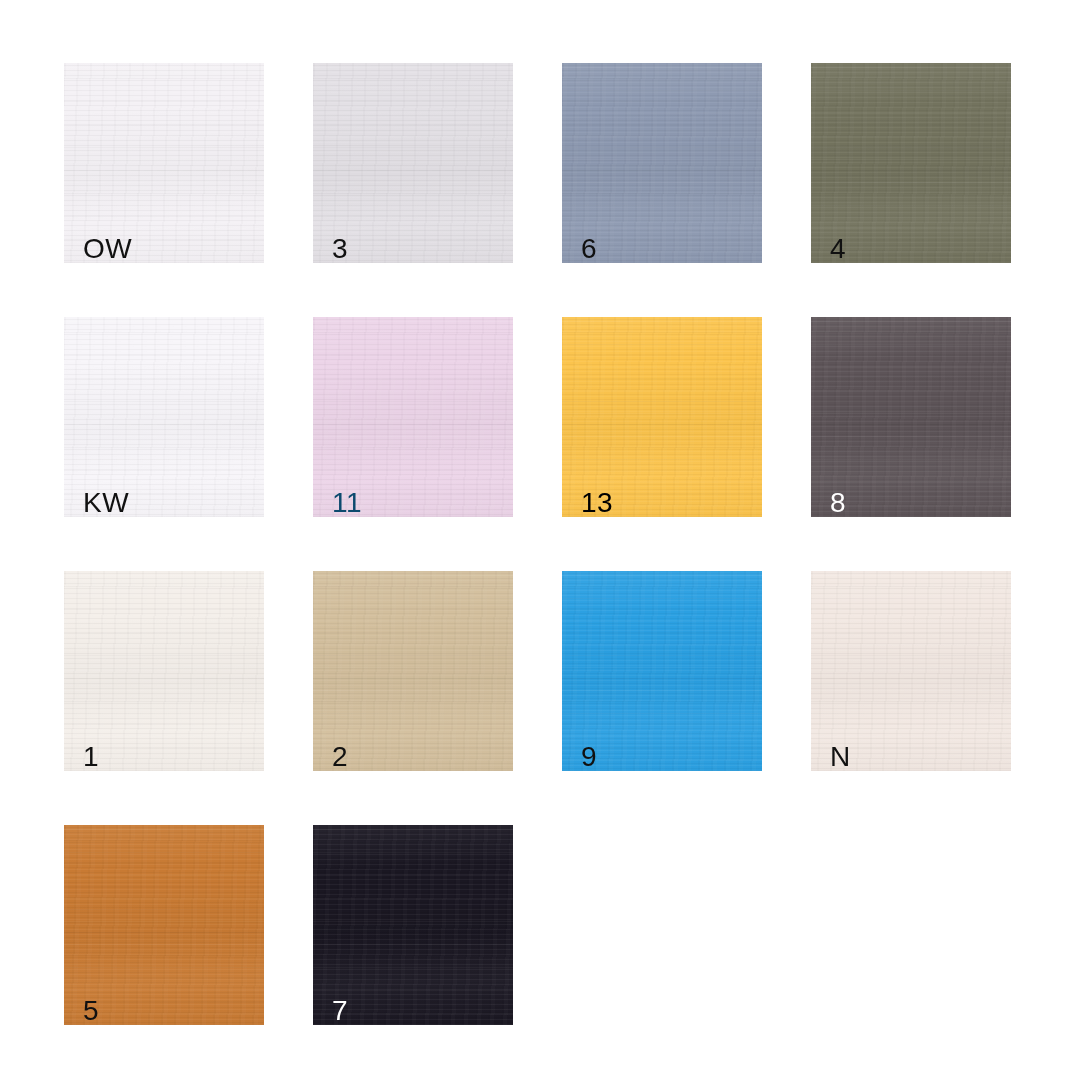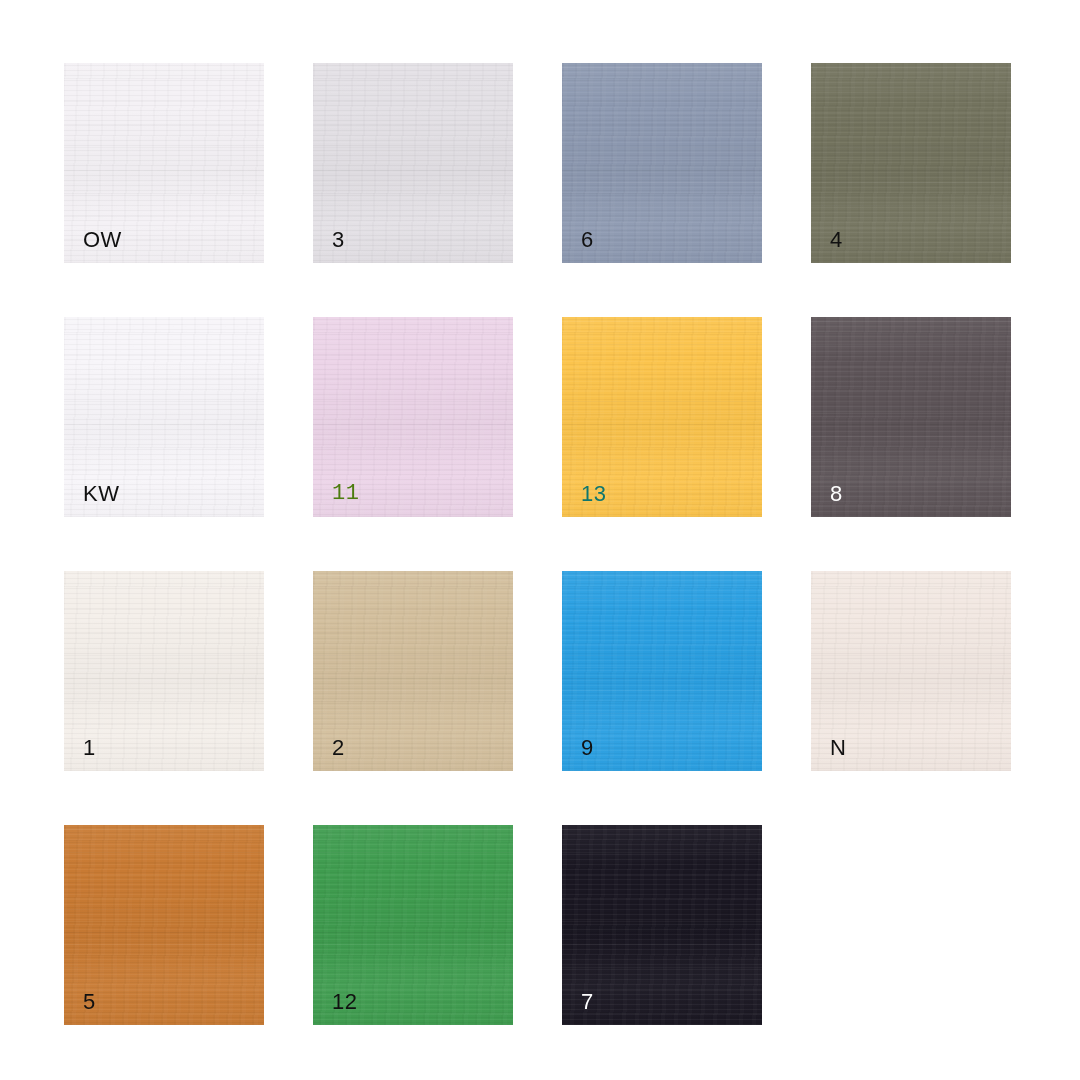--- a/index.html
+++ b/index.html
@@ -91,23 +91,23 @@
         rgba(255,255,255,0.06) 0%,
         rgba(255,255,255,0.00) 22%,
         rgba(0,0,0,0.025) 55%,
         rgba(255,255,255,0.035) 78%,
         rgba(0,0,0,0.02) 100%);
   }
 
   .swatch-label {
     position: absolute;
     left: 19px;
-    bottom: 12px;
+    bottom: 0;
     font-family: "Liberation Sans", sans-serif;
-    font-size: 22px;
+    font-size: 28px;
     font-weight: 400;
     line-height: 1;
     letter-spacing: 0.5px;
     white-space: nowrap;
     user-select: none;
   }
 </style>
 </head>
 <body>
 
@@ -139,27 +139,27 @@
     <div class="swatch">
       <div class="swatch-fill" style="background: rgb(247, 245, 249);"></div>
       <div class="swatch-sheen"></div>
       <div class="swatch-texture"></div>
       <div class="swatch-label" style="color: rgb(17, 17, 17);">KW</div>
     </div>
     <div class="swatch">
       <div class="swatch-fill" style="background: rgb(236, 212, 232);"></div>
       <div class="swatch-sheen"></div>
       <div class="swatch-texture"></div>
-      <div class="swatch-label" style="color: #4d7c0f; font-family: Liberation Mono, monospace;">11</div>
+      <div class="swatch-label" style="color: #0c4a6e;">11</div>
     </div>
     <div class="swatch">
       <div class="swatch-fill" style="background: rgb(251, 196, 77);"></div>
       <div class="swatch-sheen"></div>
       <div class="swatch-texture"></div>
-      <div class="swatch-label" style="color: #0f766e;">13</div>
+      <div class="swatch-label" style="color: #000000;">13</div>
     </div>
     <div class="swatch">
       <div class="swatch-fill" style="background: rgb(93, 84, 88);"></div>
       <div class="swatch-sheen"></div>
       <div class="swatch-texture"></div>
       <div class="swatch-label" style="color: rgb(255, 255, 255);">8</div>
     </div>
     <div class="swatch">
       <div class="swatch-fill" style="background: rgb(244, 239, 234);"></div>
       <div class="swatch-sheen"></div>
@@ -184,24 +184,18 @@
       <div class="swatch-texture"></div>
       <div class="swatch-label" style="color: rgb(17, 17, 17);">N</div>
     </div>
     <div class="swatch">
       <div class="swatch-fill" style="background: rgb(200, 122, 51);"></div>
       <div class="swatch-sheen"></div>
       <div class="swatch-texture"></div>
       <div class="swatch-label" style="color: rgb(17, 17, 17);">5</div>
     </div>
     <div class="swatch">
-      <div class="swatch-fill" style="background: rgb(63, 156, 79);"></div>
-      <div class="swatch-sheen"></div>
-      <div class="swatch-texture"></div>
-      <div class="swatch-label" style="color: rgb(17, 17, 17);">12</div>
-    </div>
-    <div class="swatch">
       <div class="swatch-fill" style="background: rgb(26, 23, 34);"></div>
       <div class="swatch-sheen"></div>
       <div class="swatch-texture"></div>
       <div class="swatch-label" style="color: rgb(255, 255, 255);">7</div>
     </div>
   </div>
 
 </body></html>

